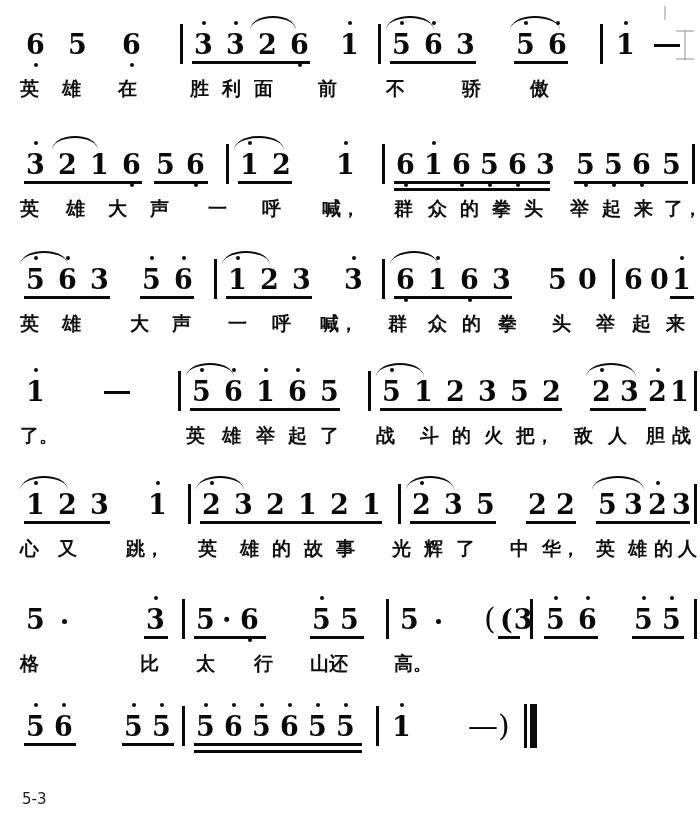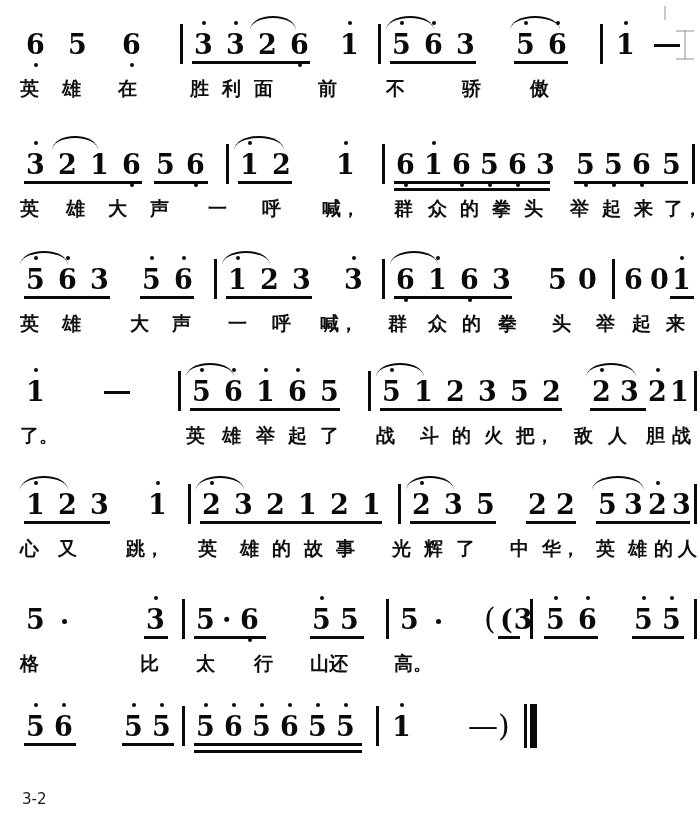--- a/index.html
+++ b/index.html
@@ -566,20 +566,20 @@
 
       <span class="paren" style="left:468px;">—)</span>
 
       <div class="endbar" style="left:524px;">
         <div class="thin"></div>
         <div class="thick"></div>
       </div>
     </div>
   </div>
 
-  <div class="page-num">3-2</div>
+  <div class="page-num">5-3</div>
 
   <div class="speck" style="left:664px; top:6px; width:2px; height:14px;"></div>
   <div class="speck" style="left:676px; top:30px; width:18px; height:2px;"></div>
   <div class="speck" style="left:676px; top:58px; width:18px; height:2px;"></div>
   <div class="speck" style="left:684px; top:30px; width:2px; height:30px;"></div>
 
 </div>
 
 </body></html>

